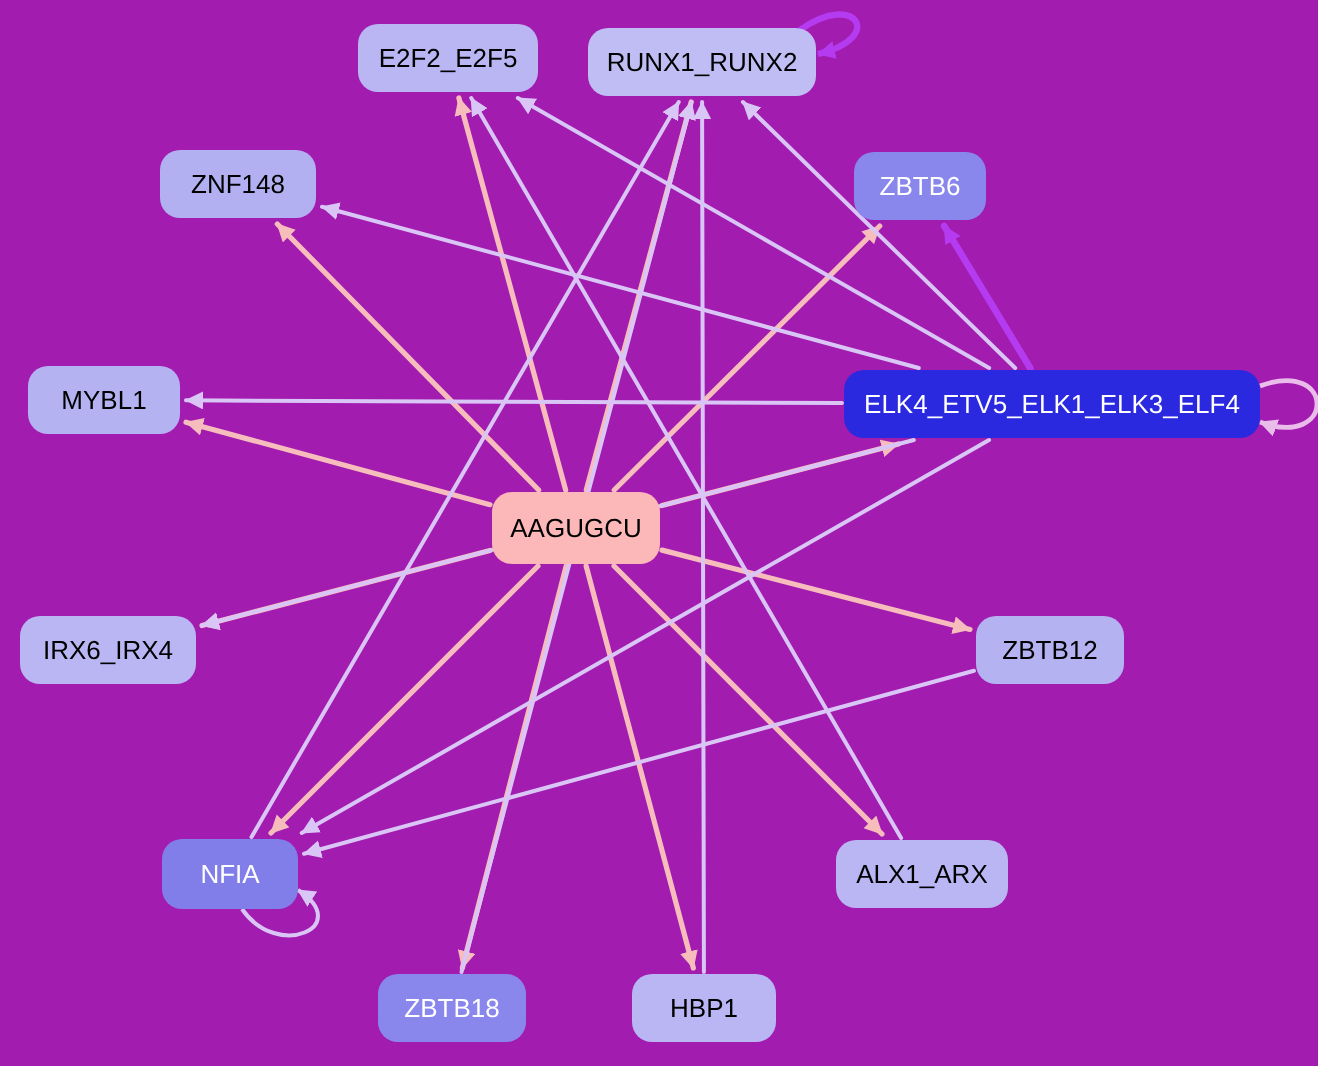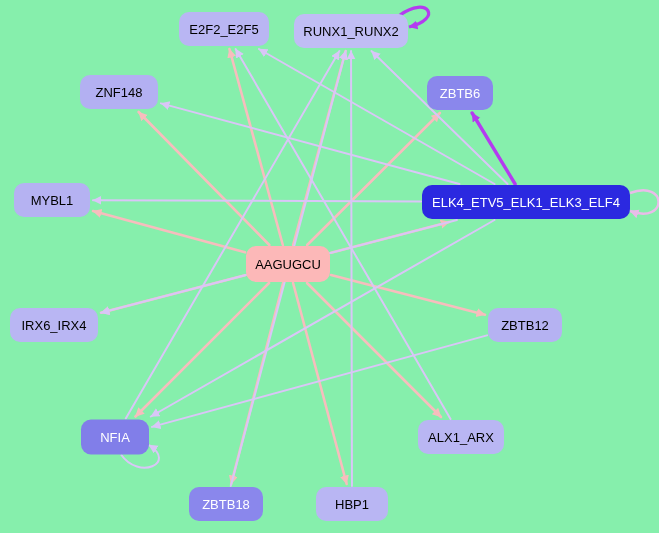--- a/index.html
+++ b/index.html
@@ -5,21 +5,21 @@
   html, body {
     margin: 0;
     padding: 0;
     background: #ffffff;
     font-family: "Liberation Sans", "DejaVu Sans", sans-serif;
   }
   .stage {
     position: relative;
     width: 659px;
     height: 533px;
-    background: #86efac;
+    background: #a21caf;
     overflow: hidden;
   }
   svg { display: block; }
   .node-label {
     pointer-events: none;
     font-family: "Liberation Sans", "DejaVu Sans", sans-serif;
   }
 </style>
 </head>
 <body>

